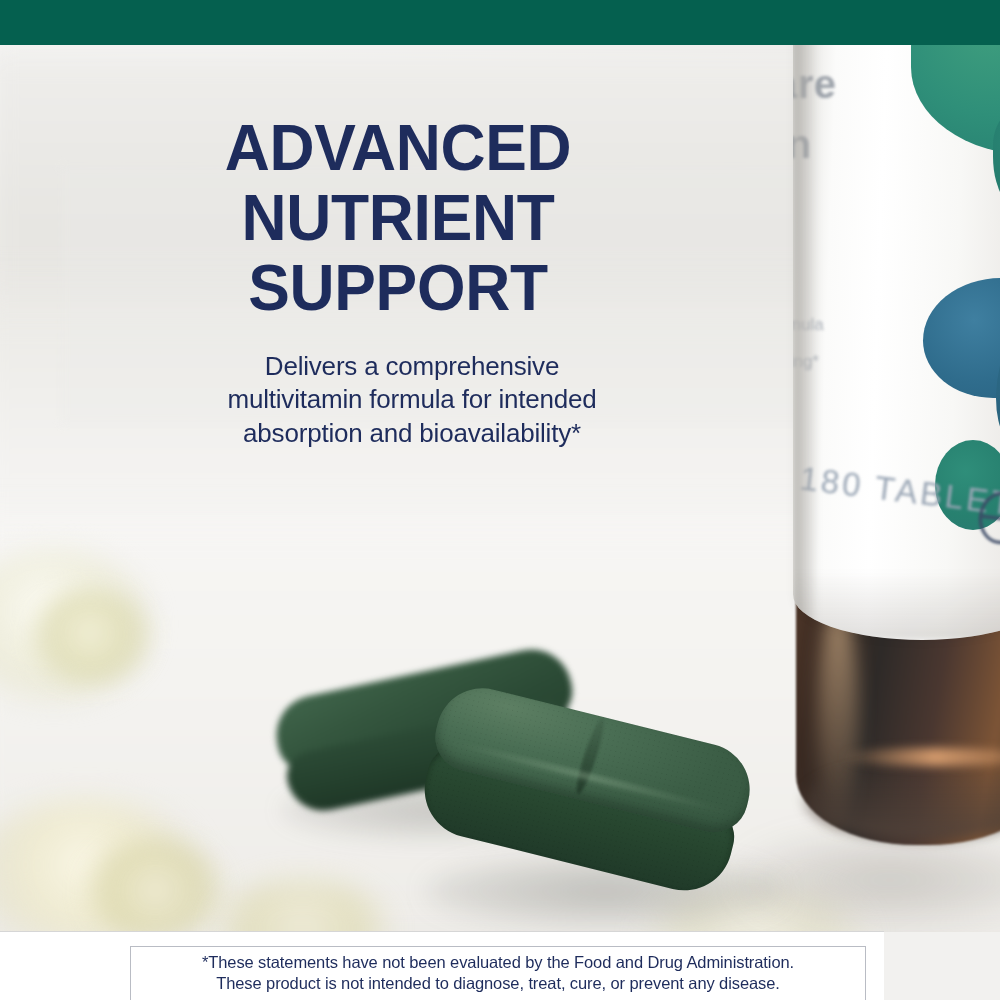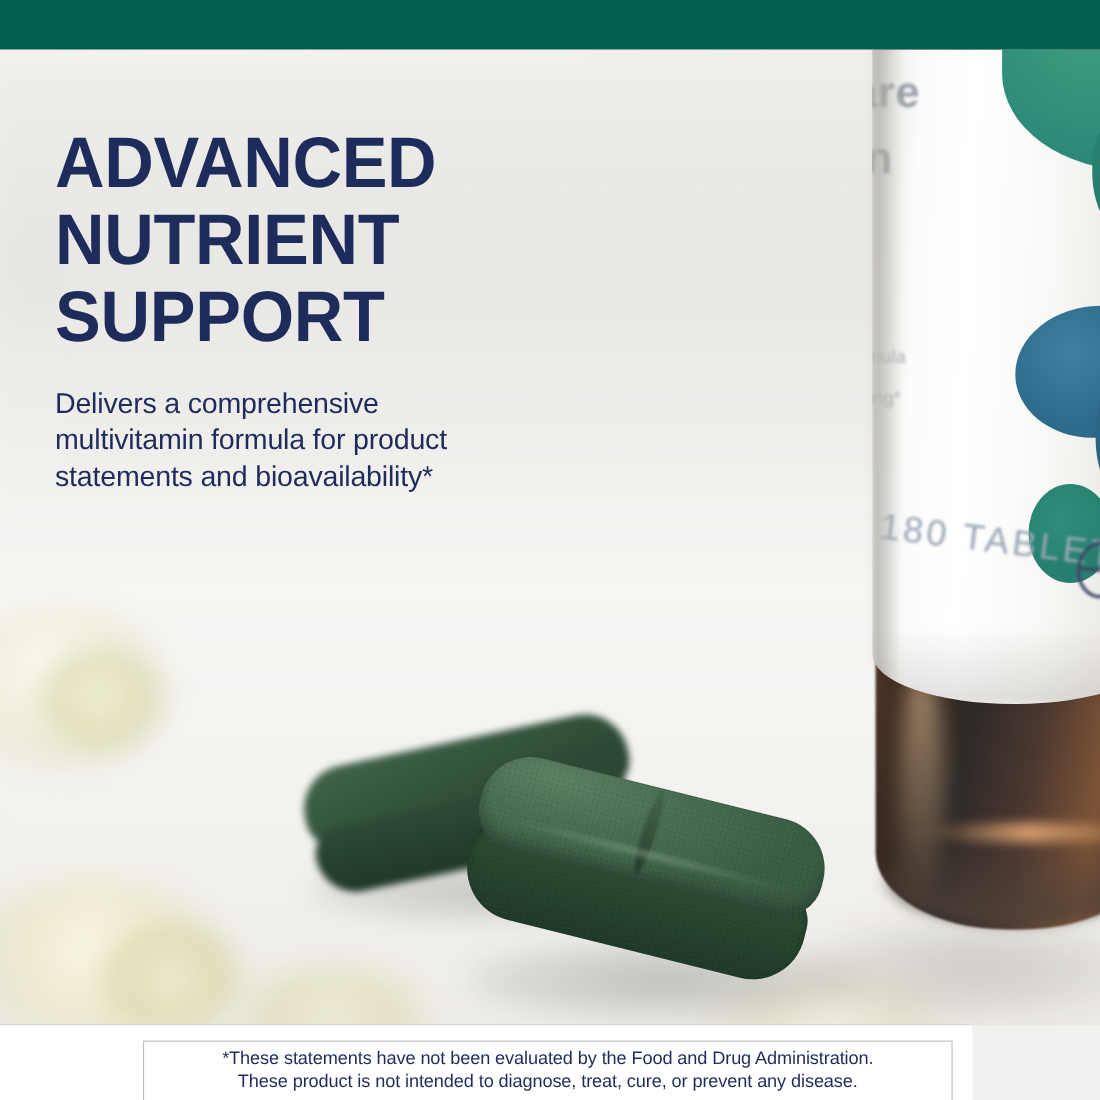--- a/index.html
+++ b/index.html
@@ -394,23 +394,24 @@
       radial-gradient(rgba(0,0,0,0.13) 0.6px, transparent 0.7px);
     background-size: 4px 4px, 5px 5px;
     background-position: 0 0, 2px 3px;
     opacity: .7;
     pointer-events: none;
   }
 
   
   .copy {
     position: absolute;
-    left: 50px; top: 113px;
+    left: 62px; top: 113px;
     width: 700px;
     z-index: 30;
+    text-align: center;
   }
   .headline {
     margin: 0;
     color: #1e2c5c;
     font-size: 65px;
     line-height: 1.075;
     font-weight: 700;
     letter-spacing: -0.3px;
     text-transform: uppercase;
     font-family: "Liberation Sans Narrow", "Liberation Sans", sans-serif;
@@ -536,22 +537,22 @@
   </div>
 
   <div class="copy">
     <h1 class="headline">
       <span class="hl-line">ADVANCED</span>
       <span class="hl-line">NUTRIENT</span>
       <span class="hl-line">SUPPORT</span>
     </h1>
     <p class="subhead">
       <span class="sub-line">Delivers a comprehensive</span>
-      <span class="sub-line">multivitamin formula for product</span>
-      <span class="sub-line">statements and bioavailability*</span>
+      <span class="sub-line">multivitamin formula for intended</span>
+      <span class="sub-line">absorption and bioavailability*</span>
     </p>
   </div>
 
   <div class="footer">
     <div class="disclaimer-box">
       <span class="disclaimer-line">*These statements have not been evaluated by the Food and Drug Administration.</span>
       <span class="disclaimer-line">These product is not intended to diagnose, treat, cure, or prevent any disease.</span>
     </div>
   </div>
 

